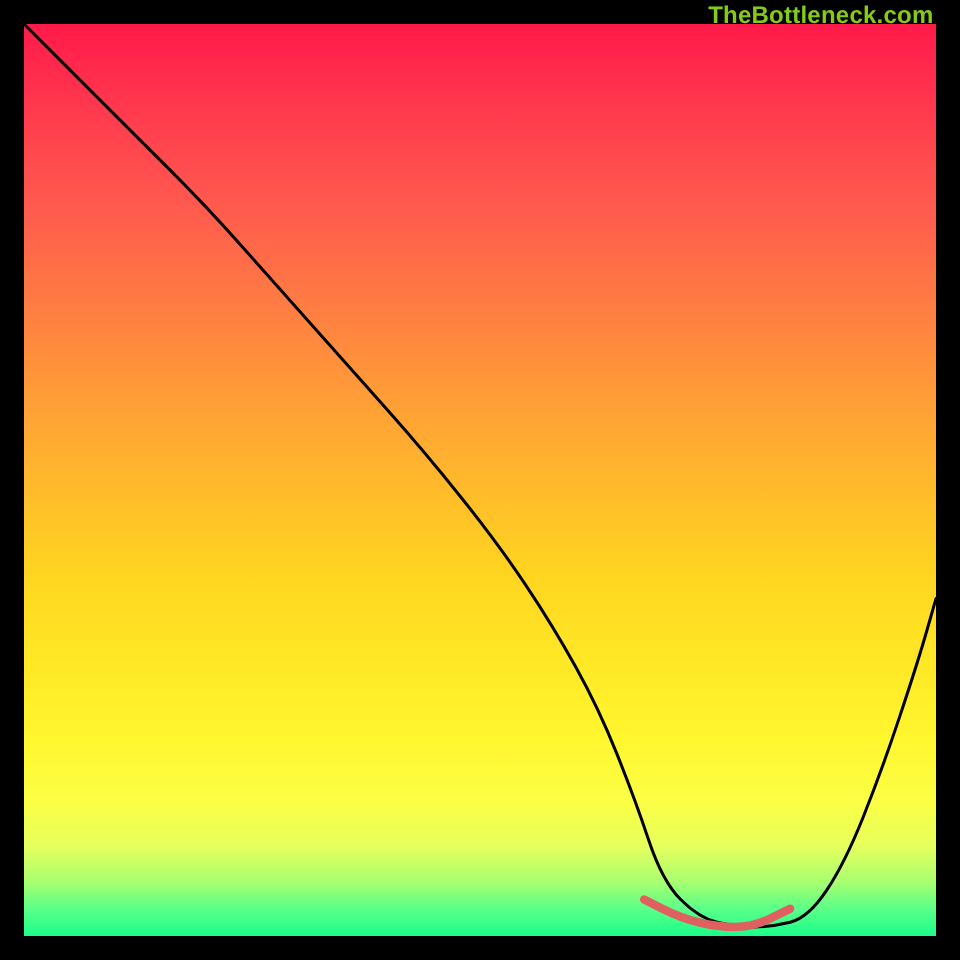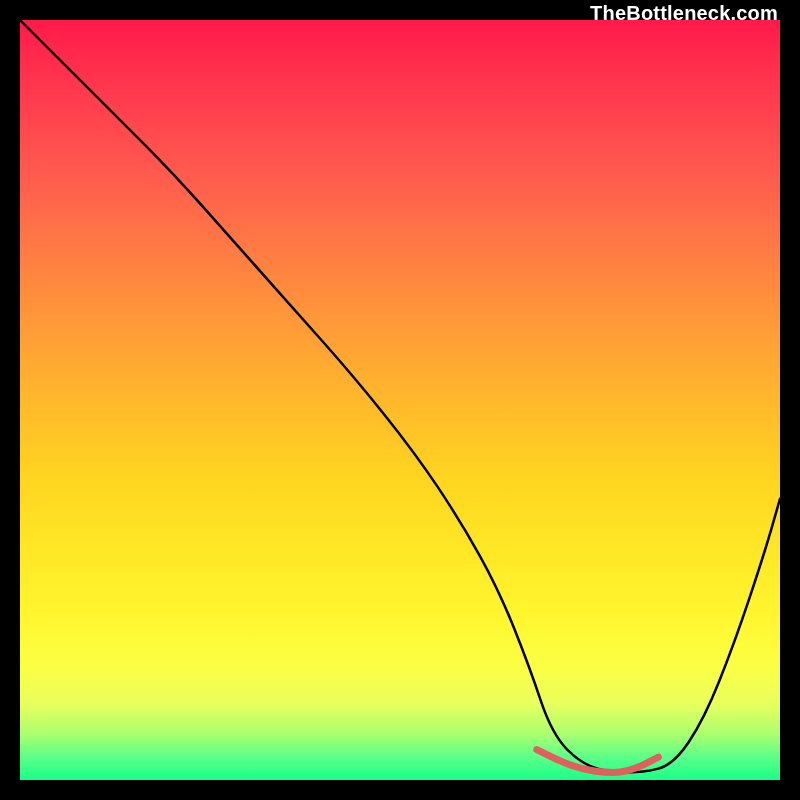--- a/index.html
+++ b/index.html
@@ -36,21 +36,21 @@
       #e8ff5c 90%,
       #aaff70 94%,
       #5cff88 97%,
       #1aff8a 100%
     );
   }
   .watermark {
     position: absolute;
     top: 2px;
     right: 22px;
-    color: #ffffff;
+    color: #84cc16;
     font-family: Arial, Helvetica, sans-serif;
     font-size: 20px;
     font-weight: bold;
     letter-spacing: 0.2px;
     z-index: 10;
   }
   svg.curve {
     position: absolute;
     left: 0;
     top: 0;

